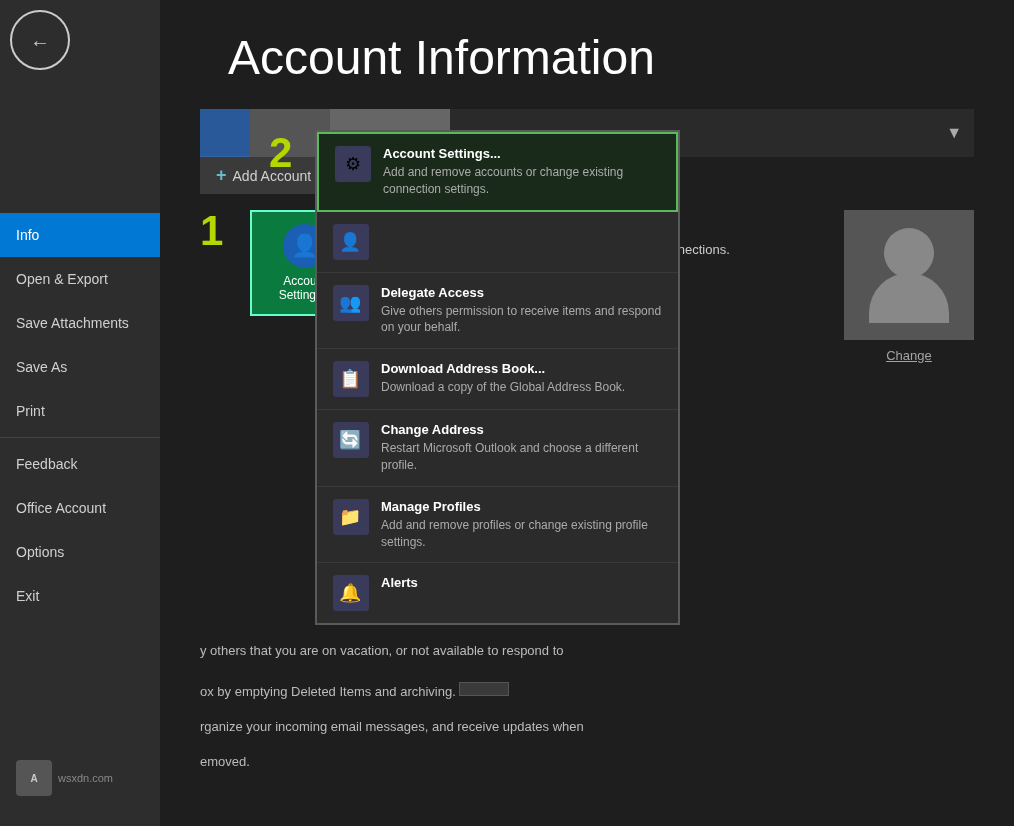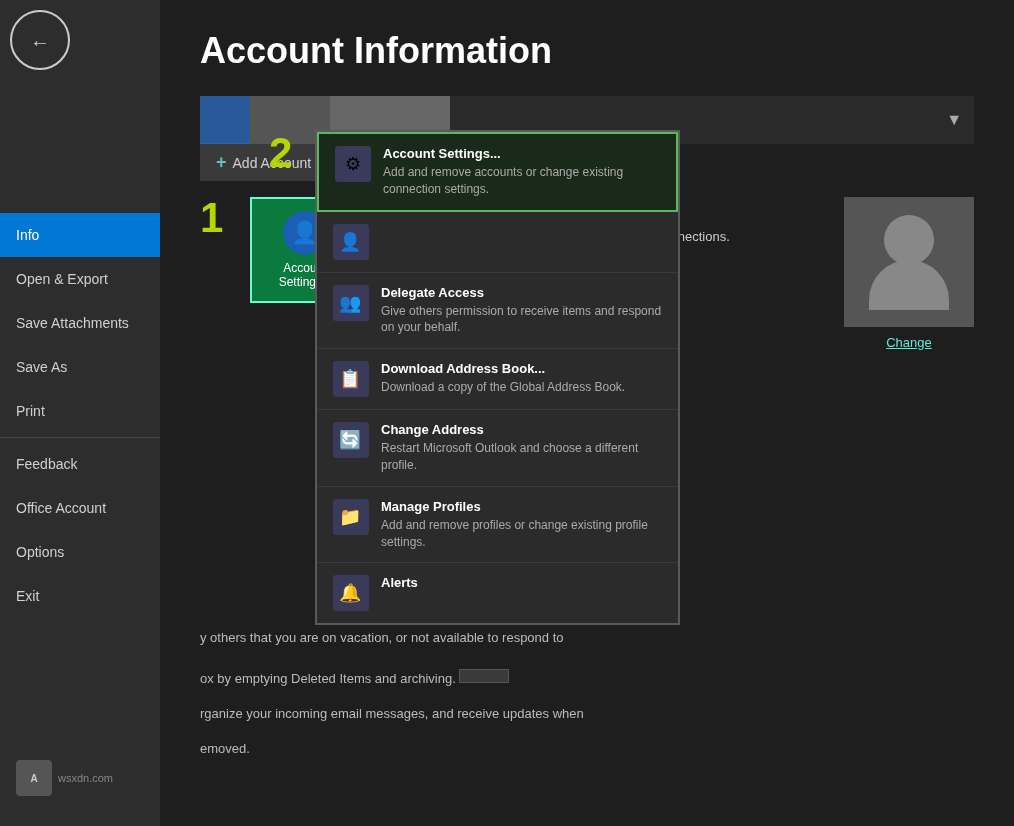--- a/index.html
+++ b/index.html
@@ -91,23 +91,24 @@
     .main {
       flex: 1;
       background: #1e1e1e;
       padding: 30px 40px;
       position: relative;
       overflow: hidden;
     }
 
     .page-title {
       color: #ffffff;
-      font-size: 36px;
-      font-weight: 700;
+      font-size: 48px;
+      font-weight: 400;
       margin-bottom: 24px;
+      margin-left: 28px;
     }
 
     
     .account-selector-bar {
       display: flex;
       align-items: center;
       background: #2a2a2a;
       border-bottom: 1px solid #444;
       margin-bottom: 0;
       height: 48px;
@@ -298,21 +299,21 @@
     }
     .silhouette-body {
       width: 80px;
       height: 50px;
       background: #888;
       border-radius: 40px 40px 0 0;
       margin-top: -5px;
     }
 
     .change-link {
-      color: #5eead4;
+      color: #a3a3a3;
       font-size: 13px;
       text-decoration: underline;
       cursor: pointer;
     }
 
     
     .dropdown-menu {
       position: absolute;
       left: 155px;
       top: 130px;

